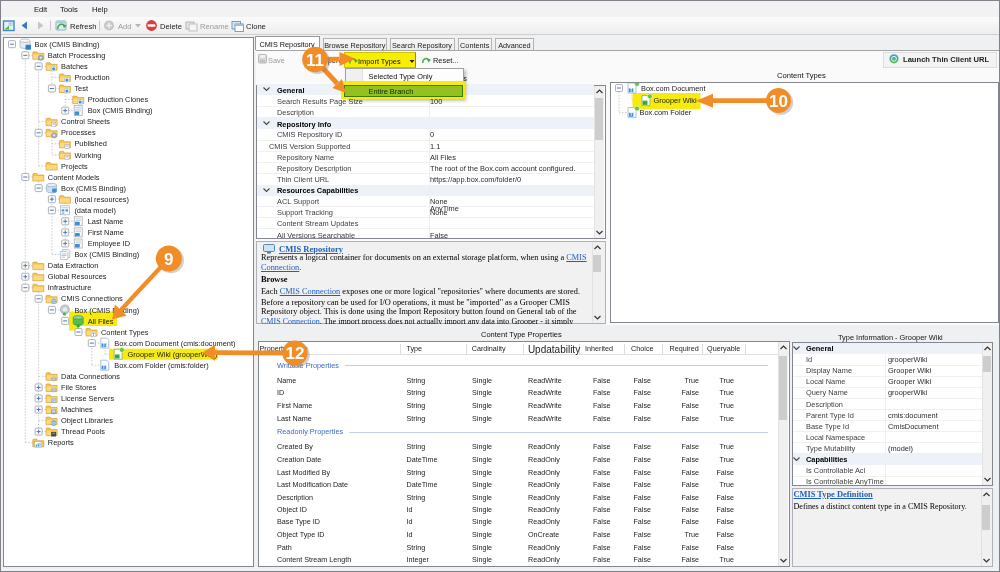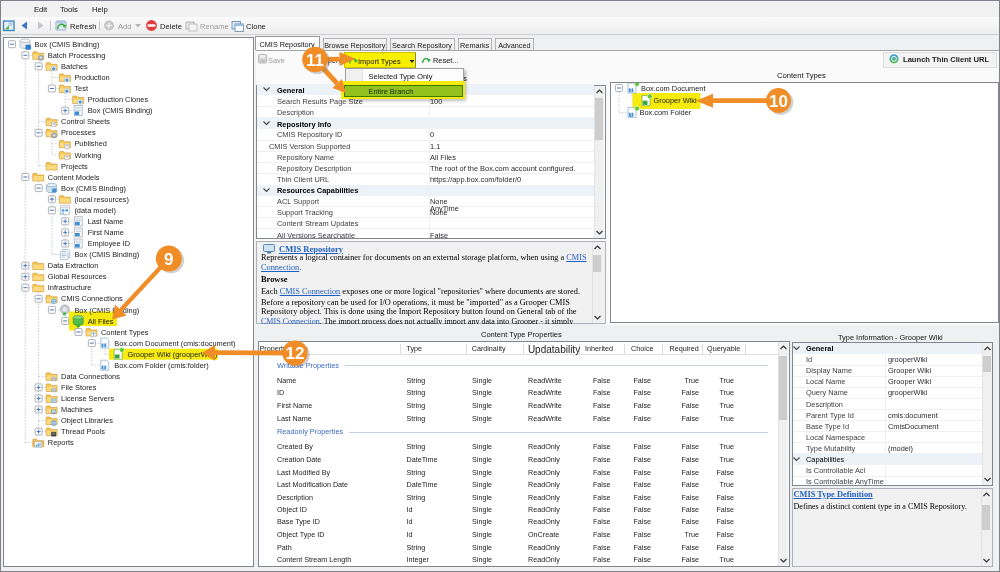--- a/index.html
+++ b/index.html
@@ -404,21 +404,21 @@
       <rect x="6.6" y="4.5" width="1.2" height="4" fill="#7db4e0"></rect>
     </g>
     <text x="43.8" y="407.3" font-size="7.4" fill="#1a1a1a">Reports</text>
   </svg>
 <div class="abs" style="left:256px;top:35px;width:743px;height:532px;background:#eff0f1"></div>
 <div class="abs" style="left:256px;top:49.5px;width:743px;height:275px;background:#fafafa"></div>
 <div class="abs" style="left:256px;top:49.5px;width:743px;height:36px;background:#fafafa;border-top:1px solid #a5a5a5"></div>
 <div class="abs" style="left:254.6px;top:35.5px;width:65px;height:14.5px;background:#fff;border:1px solid #999;border-bottom:none;z-index:3;text-align:center;font-size:7.3px;color:#111;line-height:15px;white-space:nowrap">CMIS Repository</div>
 <div class="abs" style="left:322.8px;top:37.5px;width:64px;height:12px;background:linear-gradient(#f6f6f6,#ececec);border:1px solid #b4b4b4;border-bottom:none;text-align:center;font-size:7.3px;color:#222;line-height:13px;white-space:nowrap">Browse Repository</div>
 <div class="abs" style="left:389.5px;top:37.5px;width:65px;height:12px;background:linear-gradient(#f6f6f6,#ececec);border:1px solid #b4b4b4;border-bottom:none;text-align:center;font-size:7.3px;color:#222;line-height:13px;white-space:nowrap">Search Repository</div>
-<div class="abs" style="left:457.7px;top:37.5px;width:34px;height:12px;background:linear-gradient(#f6f6f6,#ececec);border:1px solid #b4b4b4;border-bottom:none;text-align:center;font-size:7.3px;color:#222;line-height:13px;white-space:nowrap">Remarks</div>
+<div class="abs" style="left:457.7px;top:37.5px;width:34px;height:12px;background:linear-gradient(#f6f6f6,#ececec);border:1px solid #b4b4b4;border-bottom:none;text-align:center;font-size:7.3px;color:#222;line-height:13px;white-space:nowrap">Contents</div>
 <div class="abs" style="left:494.9px;top:37.5px;width:39px;height:12px;background:linear-gradient(#f6f6f6,#ececec);border:1px solid #b4b4b4;border-bottom:none;text-align:center;font-size:7.3px;color:#222;line-height:13px;white-space:nowrap">Advanced</div>
 <svg class="abs" style="left:256px;top:50px" width="240" height="18" xmlns="http://www.w3.org/2000/svg">
 <rect x="2.5" y="4.5" width="8" height="8.5" rx="1" fill="#dadada" stroke="#aaaaaa" stroke-width="0.8"></rect>
     <rect x="4" y="5" width="5" height="2.8" fill="#f2f2f2"></rect>
     <rect x="4" y="9.5" width="5" height="3" fill="#c2c2c2"></rect>
 <path d="M52 6 L52 12.5 L62 12.5 L62 7 L57 7 L56 6 Z" fill="#f6c44e" stroke="#c99433" stroke-width="0.6"></path>
 </svg>
 <div class="lbl" style="left:268px;top:56px;color:#9b9b9b">Save</div>
 <div class="lbl" style="left:322px;top:55.5px;color:#1a1a1a">Open</div>
 <div class="abs" style="left:343.5px;top:51.5px;width:72.5px;height:16px;background:#f8ef00;border:1px solid #cfc400;border-right:1.5px solid #8a8a45;z-index:4"></div>
@@ -727,21 +727,21 @@
 <div class="lbl" style="left:888px;top:421.7px;color:#2a2a2a">CmisDocument</div>
 <div class="abs" style="left:793px;top:442.2px;width:189px;height:1px;background:#f0f0f0"></div>
 <div class="lbl" style="left:806px;top:432.8px;color:#3c3c3c">Local Namespace</div>
 <div class="abs" style="left:793px;top:453.3px;width:189px;height:1px;background:#f0f0f0"></div>
 <div class="lbl" style="left:806px;top:443.9px;color:#3c3c3c">Type Mutability</div>
 <div class="lbl" style="left:888px;top:443.9px;color:#2a2a2a">(model)</div>
 <div class="abs" style="left:793px;top:453.7px;width:189px;height:11px;background:#edf2f9"></div>
 <svg class="abs" style="left:793px;top:456.7px" width="7" height="5" xmlns="http://www.w3.org/2000/svg">
     <path d="M0.5 0.5 L3.5 3.5 L6.5 0.5" fill="none" stroke="#444" stroke-width="1.1"></path>
   </svg>
-<div class="lbl" style="left:806px;top:455.0px;font-weight:normal;color:#000">Capabilities</div>
+<div class="lbl" style="left:806px;top:455.0px;font-weight:bold;color:#000">Capabilities</div>
 <div class="abs" style="left:793px;top:475.5px;width:189px;height:1px;background:#f0f0f0"></div>
 <div class="lbl" style="left:806px;top:466.1px;color:#3c3c3c">Is Controllable Acl</div>
 <div class="abs" style="left:793px;top:486.6px;width:189px;height:1px;background:#f0f0f0"></div>
 <div class="lbl" style="left:806px;top:477.2px;color:#3c3c3c">Is Controllable AnyTime</div>
 <div class="abs" style="left:884.5px;top:354px;width:1px;height:131px;background:#efefef"></div>
 <div class="abs" style="left:982px;top:343px;width:10px;height:142px;background:#f0f0f0;border-left:1px solid #e2e2e2"></div>
 <svg class="abs" style="left:983.5px;top:346px" width="8" height="5" xmlns="http://www.w3.org/2000/svg">
     <path d="M0.5 4 L3.5 1 L6.5 4" fill="none" stroke="#333" stroke-width="1.2"></path>
   </svg>
 <svg class="abs" style="left:983.5px;top:477px" width="8" height="5" xmlns="http://www.w3.org/2000/svg">

